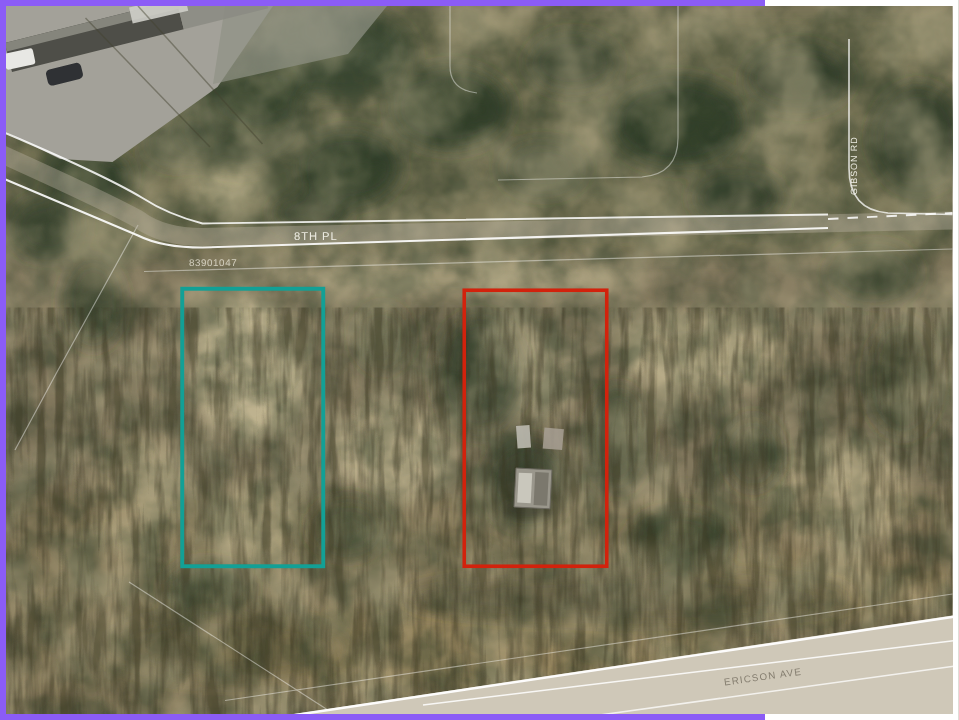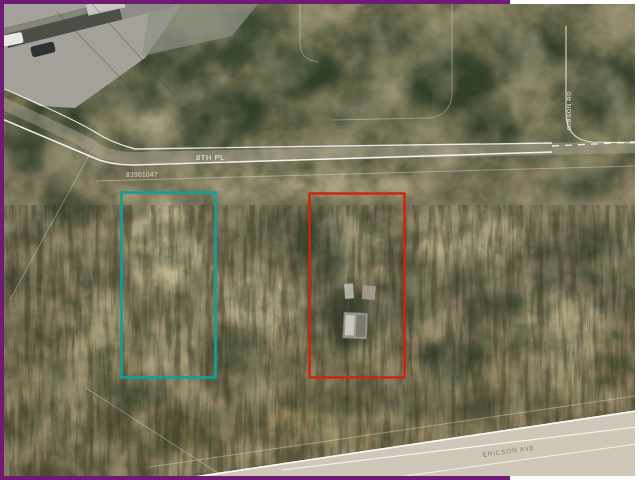--- a/index.html
+++ b/index.html
@@ -1,19 +1,19 @@
 <!DOCTYPE html>
 <html><head>
 <meta charset="utf-8">
 <style>
   html,body{margin:0;padding:0;background:#ffffff;}
   .frame{
     position:relative;
     width:510px;height:480px;
-    background:#701a75;
+    background:#8b5cf6;
     box-sizing:border-box;
     font-family:"Liberation Sans", sans-serif;
   }
   .photo{
     position:absolute;
     left:4px;top:4px;width:631px;height:472px;
     overflow:hidden;
     background:#80765C;
   }
   svg{display:block;}

